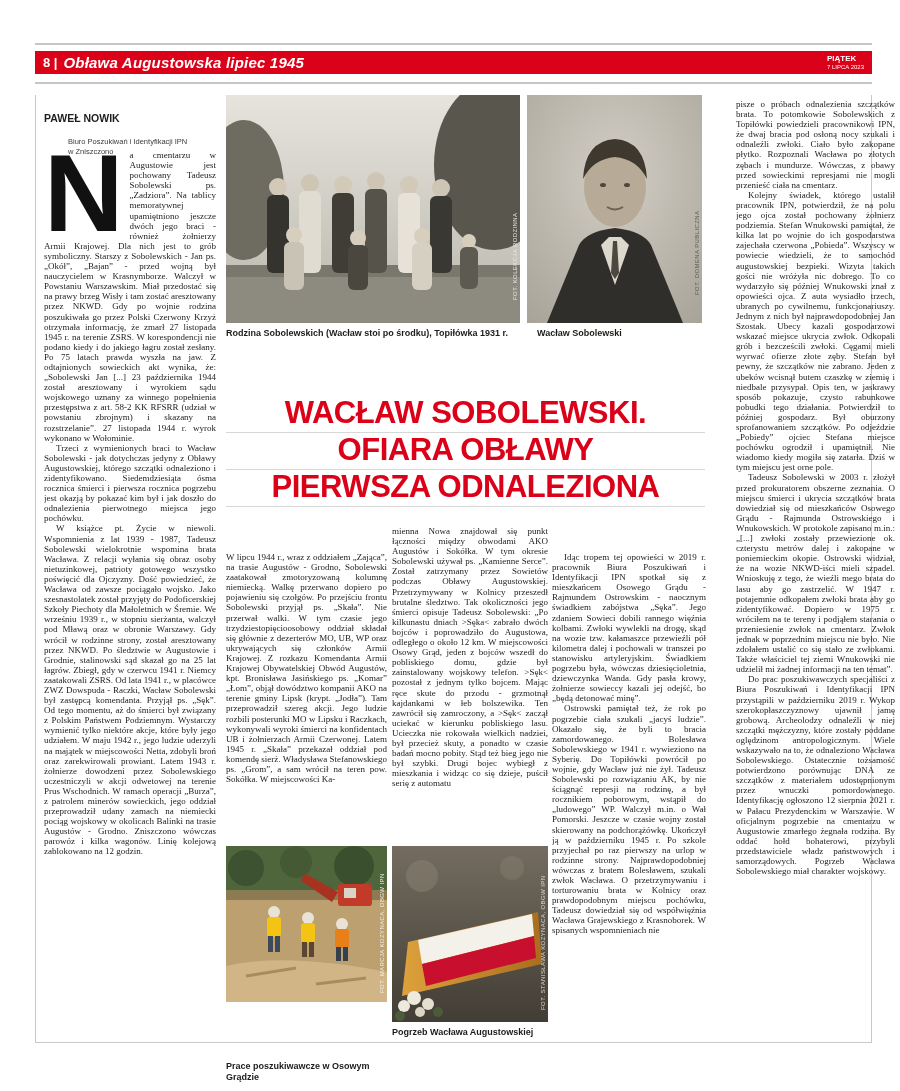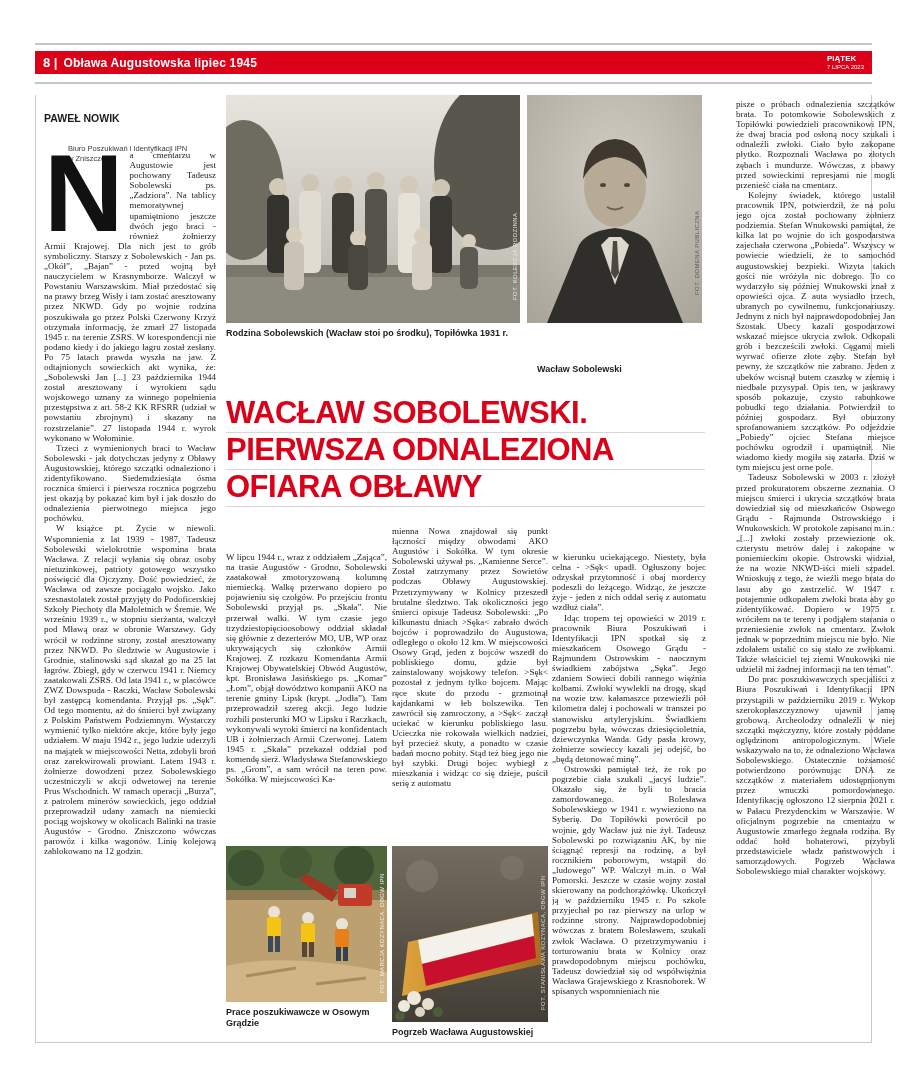--- a/index.html
+++ b/index.html
@@ -5,40 +5,40 @@
   html,body{margin:0;padding:0;background:#ffffff;}
   .page{position:relative;width:900px;height:1091px;background:#fff;overflow:hidden;
         font-family:"Liberation Serif",serif;color:#1c1c1a;}
   .abs{position:absolute;}
   .rule{background:#c6c6c6;}
   
   .redbar{left:35px;top:51px;width:837px;height:23px;background:#da0119;display:flex;
           align-items:center;box-sizing:border-box;padding:0 8px;
           font-family:"Liberation Sans",sans-serif;color:#fff;}
   .pnum{font-weight:bold;font-size:13px;margin-right:6px;}
-  .kicker{font-weight:bold;font-size:12px;letter-spacing:0.2px;}
+  .kicker{font-weight:bold;font-size:15px;letter-spacing:0.2px;font-style:italic;}
   .dateblock{margin-left:auto;text-align:left;line-height:1;}
   .weekday{font-weight:bold;font-size:8px;display:block;}
   .date{font-size:6px;display:block;margin-top:1px;}
   
   .frame{left:35px;top:95px;width:837px;height:948px;border-left:1px solid #c9c9c9;
          border-right:1px solid #c9c9c9;border-bottom:1px solid #c9c9c9;box-sizing:border-box;}
   
   .byline{left:44px;top:112px;width:170px;font-family:"Liberation Sans",sans-serif;}
-  .author{font-weight:bold;font-size:10.5px;margin:0 0 20px 0;}
+  .author{font-weight:bold;font-size:10.5px;margin:0 0 13px 0;}
   .org{font-size:7.5px;color:#3c3c3c;line-height:9.5px;margin:0;padding-left:24px;}
   
   .col{overflow:hidden;}
   .col p{margin:0;font-size:9px;line-height:10.1px;text-align:justify;hyphens:auto;}
   .col p.indent{text-indent:12px;}
   .dropcap{float:left;font-family:"Liberation Sans",sans-serif;font-weight:900;
            font-size:110px;line-height:80px;height:80px;margin:3px 6px 0 0;color:#111;}
   
   .headline{left:226px;top:396px;width:479px;}
-  .hline{height:36px;border-bottom:1px solid #d7d7d7;text-align:left;
+  .hline{height:36px;border-bottom:1px solid #d7d7d7;text-align:center;
          font-family:"Liberation Sans",sans-serif;font-weight:bold;font-size:31px;
          line-height:34px;color:#da0119;letter-spacing:-0.5px;white-space:nowrap;}
   
   .caption{font-family:"Liberation Sans",sans-serif;font-weight:bold;font-size:9px;
            line-height:11px;color:#1c1c1a;}
   .credit{writing-mode:vertical-rl;transform:rotate(180deg);
           font-family:"Liberation Sans",sans-serif;font-size:6px;letter-spacing:0.4px;}
   .photo{overflow:hidden;background:#888;}
   .photo svg{display:block;}
 </style>
@@ -129,36 +129,35 @@
       <path d="M74 150 L88 190 L102 150 L94 142 L82 142 Z" fill="#ddd8cd"></path>
       <path d="M86 146 L90 146 L92 178 L88 184 L84 178 Z" fill="#4c4840"></path>
       <ellipse cx="88" cy="92" rx="31" ry="40" fill="#b7ab97"></ellipse>
       <path d="M56 84 Q58 46 88 44 Q118 46 120 84 Q110 64 88 62 Q66 64 56 84 Z" fill="#3e382f"></path>
       <ellipse cx="76" cy="90" rx="3" ry="2" fill="#4c463c"></ellipse>
       <ellipse cx="100" cy="90" rx="3" ry="2" fill="#4c463c"></ellipse>
       <path d="M80 112 Q88 117 96 112" stroke="#6b6252" stroke-width="2" fill="none"></path>
     </svg>
     <div class="abs credit" style="right:2px;top:40px;height:160px;color:#5d5a52;">FOT. DOMENA PUBLICZNA</div>
   </div>
-  <div class="abs caption" style="left:537px;top:328px;width:165px;margin-top:36px;">Wacław Sobolewski</div>
+  <div class="abs caption" style="left:537px;top:328px;width:165px;">Wacław Sobolewski</div>
 
   <div class="abs headline">
     <div class="hline">WACŁAW SOBOLEWSKI.</div>
+    <div class="hline">OFIARA OBŁAWY</div>
     <div class="hline">PIERWSZA ODNALEZIONA</div>
-    <div class="hline">OFIARA OBŁAWY</div>
   </div>
 
   <div class="abs col" style="left:226px;top:552px;width:161px;height:290px;">
     <p>W lipcu 1944 r., wraz z oddziałem „Zająca”, na trasie Augustów - Grodno, Sobolewski zaatakował zmotoryzowaną kolumnę niemiecką. Walkę przerwano dopiero po pojawieniu się czołgów. Po przejściu frontu Sobolewski przyjął ps. „Skała”. Nie przerwał walki. W tym czasie jego trzydziestopięcioosobowy oddział składał się głównie z dezerterów MO, UB, WP oraz ukrywających się członków Armii Krajowej. Z rozkazu Komendanta Armii Krajowej Obywatelskiej Obwód Augustów, kpt. Bronisława Jasińskiego ps. „Komar” „Łom”, objął dowództwo kompanii AKO na terenie gminy Lipsk (krypt. „Jodła”). Tam przeprowadził szereg akcji. Jego ludzie rozbili posterunki MO w Lipsku i Raczkach, wykonywali wyroki śmierci na konfidentach UB i żołnierzach Armii Czerwonej. Latem 1945 r. „Skała” przekazał oddział pod komendę sierż. Władysława Stefanowskiego ps. „Grom”, a sam wrócił na teren pow. Sokółka. W miejscowości Ka-</p>
   </div>
   <div class="abs col" style="left:392px;top:526px;width:156px;height:290px;">
     <p>mienna Nowa znajdował się punkt łączności między obwodami AKO Augustów i Sokółka. W tym okresie Sobolewski używał ps. „Kamienne Serce”. Został zatrzymany przez Sowietów podczas Obławy Augustowskiej. Przetrzymywany w Kolnicy przeszedł brutalne śledztwo. Tak okoliczności jego śmierci opisuje Tadeusz Sobolewski: „Po kilkunastu dniach &gt;Sęka&lt; zabrało dwóch bojców i poprowadziło do Augustowa, odległego o około 12 km. W miejscowości Osowy Grąd, jeden z bojców wszedł do pobliskiego domu, gdzie był zainstalowany wojskowy telefon. &gt;Sęk&lt; pozostał z jednym tylko bojcem. Mając ręce skute do przodu - grzmotnął kajdankami w łeb bolszewika. Ten zawrócił się zamroczony, a &gt;Sęk&lt; zaczął uciekać w kierunku pobliskiego lasu. Ucieczka nie rokowała wielkich nadziei, był przecież skuty, a ponadto w czasie badań mocno pobity. Stąd też bieg jego nie był szybki. Drugi bojec wybiegł z mieszkania i widząc co się dzieje, puścił serię z automatu</p>
   </div>
   <div class="abs col" style="left:552px;top:552px;width:154px;height:486px;">
-    <p>w kierunku uciekającego. Niestety, była celna - &gt;Sęk&lt; upadł. Ogłuszony bojec odzyskał przytomność i obaj mordercy podeszli do leżącego. Widząc, że jeszcze żyje - jeden z nich oddał serię z automatu wzdłuż ciała”.</p>
     <p class="indent">Idąc tropem tej opowieści w 2019 r. pracownik Biura Poszukiwań i Identyfikacji IPN spotkał się z mieszkańcem Osowego Grądu - Rajmundem Ostrowskim - naocznym świadkiem zabójstwa „Sęka”. Jego zdaniem Sowieci dobili rannego więźnia kolbami. Zwłoki wywlekli na drogę, skąd na wozie tzw. kałamaszce przewieźli pół kilometra dalej i pochowali w transzei po stanowisku artyleryjskim. Świadkiem pogrzebu była, wówczas dziesięcioletnia, dziewczynka Wanda. Gdy pasła krowy, żołnierze sowieccy kazali jej odejść, bo „będą detonować minę”.</p>
     <p class="indent">Ostrowski pamiętał też, że rok po pogrzebie ciała szukali „jacyś ludzie”. Okazało się, że byli to bracia zamordowanego. Bolesława Sobolewskiego w 1941 r. wywieziono na Syberię. Do Topiłówki powrócił po wojnie, gdy Wacław już nie żył. Tadeusz Sobolewski po rozwiązaniu AK, by nie ściągnąć represji na rodzinę, a był rocznikiem poborowym, wstąpił do „ludowego” WP. Walczył m.in. o Wał Pomorski. Jeszcze w czasie wojny został skierowany na podchorążówkę. Ukończył ją w październiku 1945 r. Po szkole przyjechał po raz pierwszy na urlop w rodzinne strony. Najprawdopodobniej wówczas z bratem Bolesławem, szukali zwłok Wacława. O przetrzymywaniu i torturowaniu brata w Kolnicy oraz prawdopodobnym miejscu pochówku, Tadeusz dowiedział się od współwięźnia Wacława Grajewskiego z Krasnoborek. W spisanych wspomnieniach nie</p>
   </div>
   <div class="abs col" style="left:712px;top:99px;width:159px;height:939px;margin-left:24px;">
     <p>pisze o próbach odnalezienia szczątków brata. To potomkowie Sobolewskich z Topiłówki powiedzieli pracownikowi IPN, że dwaj bracia pod osłoną nocy szukali i odnaleźli zwłoki. Ciało było zakopane płytko. Rozpoznali Wacława po złotych zębach i mundurze. Wówczas, z obawy przed sowieckimi represjami nie mogli przenieść ciała na cmentarz.</p>
     <p class="indent">Kolejny świadek, którego ustalił pracownik IPN, potwierdził, że na polu jego ojca został pochowany żołnierz podziemia. Stefan Wnukowski pamiętał, że kilka lat po wojnie do ich gospodarstwa zajechała czerwona „Pobieda”. Wszyscy w powiecie wiedzieli, że to samochód augustowskiej bezpieki. Wizyta takich gości nie wróżyła nic dobrego. To co wydarzyło się później Wnukowski znał z opowieści ojca. Z auta wysiadło trzech, ubranych po cywilnemu, funkcjonariuszy. Jednym z nich był najprawdopodobniej Jan Szostak. Ubecy kazali gospodarzowi wskazać miejsce ukrycia zwłok. Odkopali grób i bezcześcili zwłoki. Cęgami mieli wyrwać ofierze złote zęby. Stefan był pewny, że szczątków nie zabrano. Jeden z ubeków wcisnął butem czaszkę w ziemię i niedbale przysypał. Opis ten, w jaskrawy sposób pokazuje, czysto rabunkowe pobudki tego działania. Potwierdził to później gospodarz. Był oburzony sprofanowaniem szczątków. Po odjeździe „Pobiedy” ojciec Stefana miejsce pochówku ogrodził i upamiętnił. Nie wiadomo kiedy mogiła się zatarła. Dziś w tym miejscu jest orne pole.</p>
     <p class="indent">Tadeusz Sobolewski w 2003 r. złożył przed prokuratorem obszerne zeznania. O miejscu śmierci i ukrycia szczątków brata dowiedział się od mieszkańców Osowego Grądu - Rajmunda Ostrowskiego i Wnukowskich. W protokole zapisano m.in.: „[...] zwłoki zostały przewiezione ok. czterystu metrów dalej i zakopane w poniemieckim okopie. Ostrowski widział, że na wozie NKWD-iści mieli szpadel. Wnioskuję z tego, że wieźli mego brata do lasu aby go zastrzelić. W 1947 r. potajemnie odkopałem zwłoki brata aby go zidentyfikować. Dopiero w 1975 r. wróciłem na te tereny i podjąłem starania o przeniesienie zwłok na cmentarz. Zwłok jednak w poprzednim miejscu nie było. Nie zdołałem ustalić co się stało ze zwłokami. Także właściciel tej ziemi Wnukowski nie udzielił mi żadnej informacji na ten temat”.</p>
     <p class="indent">Do prac poszukiwawczych specjaliści z Biura Poszukiwań i Identyfikacji IPN przystąpili w październiku 2019 r. Wykop szerokopłaszczyznowy ujawnił jamę grobową. Archeolodzy odnaleźli w niej szczątki mężczyzny, które zostały poddane oględzinom antropologicznym. Wiele wskazywało na to, że odnaleziono Wacława Sobolewskiego. Ostatecznie tożsamość potwierdzono porównując DNA ze szczątków z materiałem udostępnionym przez wnuczki pomordowanego. Identyfikację ogłoszono 12 sierpnia 2021 r. w Pałacu Prezydenckim w Warszawie. W oficjalnym pogrzebie na cmentarzu w Augustowie zmarłego żegnała rodzina. By oddać hołd bohaterowi, przybyli przedstawiciele władz państwowych i samorządowych. Pogrzeb Wacława Sobolewskiego miał charakter wojskowy.</p>
   </div>
 
@@ -188,21 +187,21 @@
         <circle cx="116" cy="78" r="6" fill="#e8e3d6"></circle>
           <rect x="109" y="83" width="14" height="19" rx="3" fill="#e87f17"></rect>
           <rect x="110" y="101" width="5" height="14" fill="#35404e"></rect>
           <rect x="117" y="101" width="5" height="14" fill="#35404e"></rect>
       </g>
       <path d="M20 130 L70 122" stroke="#a98c5d" stroke-width="3"></path>
       <path d="M90 138 L140 132" stroke="#a98c5d" stroke-width="3"></path>
     </svg>
     <div class="abs credit" style="right:2px;top:12px;height:135px;color:#f2efe7;">FOT. MARCJA KOZYNACA, OBGW IPN</div>
   </div>
-  <div class="abs caption" style="left:226px;top:1007px;width:145px;">Prace poszukiwawcze w Osowym Grądzie</div>
+  <div class="abs caption" style="left:226px;top:1061px;width:145px;">Prace poszukiwawcze w Osowym Grądzie</div>
 
   <div class="abs photo" style="left:392px;top:846px;width:156px;height:176px;">
     <svg width="156" height="176">
       <defs>
         <linearGradient id="fb" x1="0" y1="0" x2="0" y2="1">
           <stop offset="0" stop-color="#746c60"></stop>
             <stop offset="1" stop-color="#423d35"></stop>
         </linearGradient>
         <linearGradient id="cof" x1="0" y1="0" x2="1" y2="0">
           <stop offset="0" stop-color="#dda13c"></stop>

